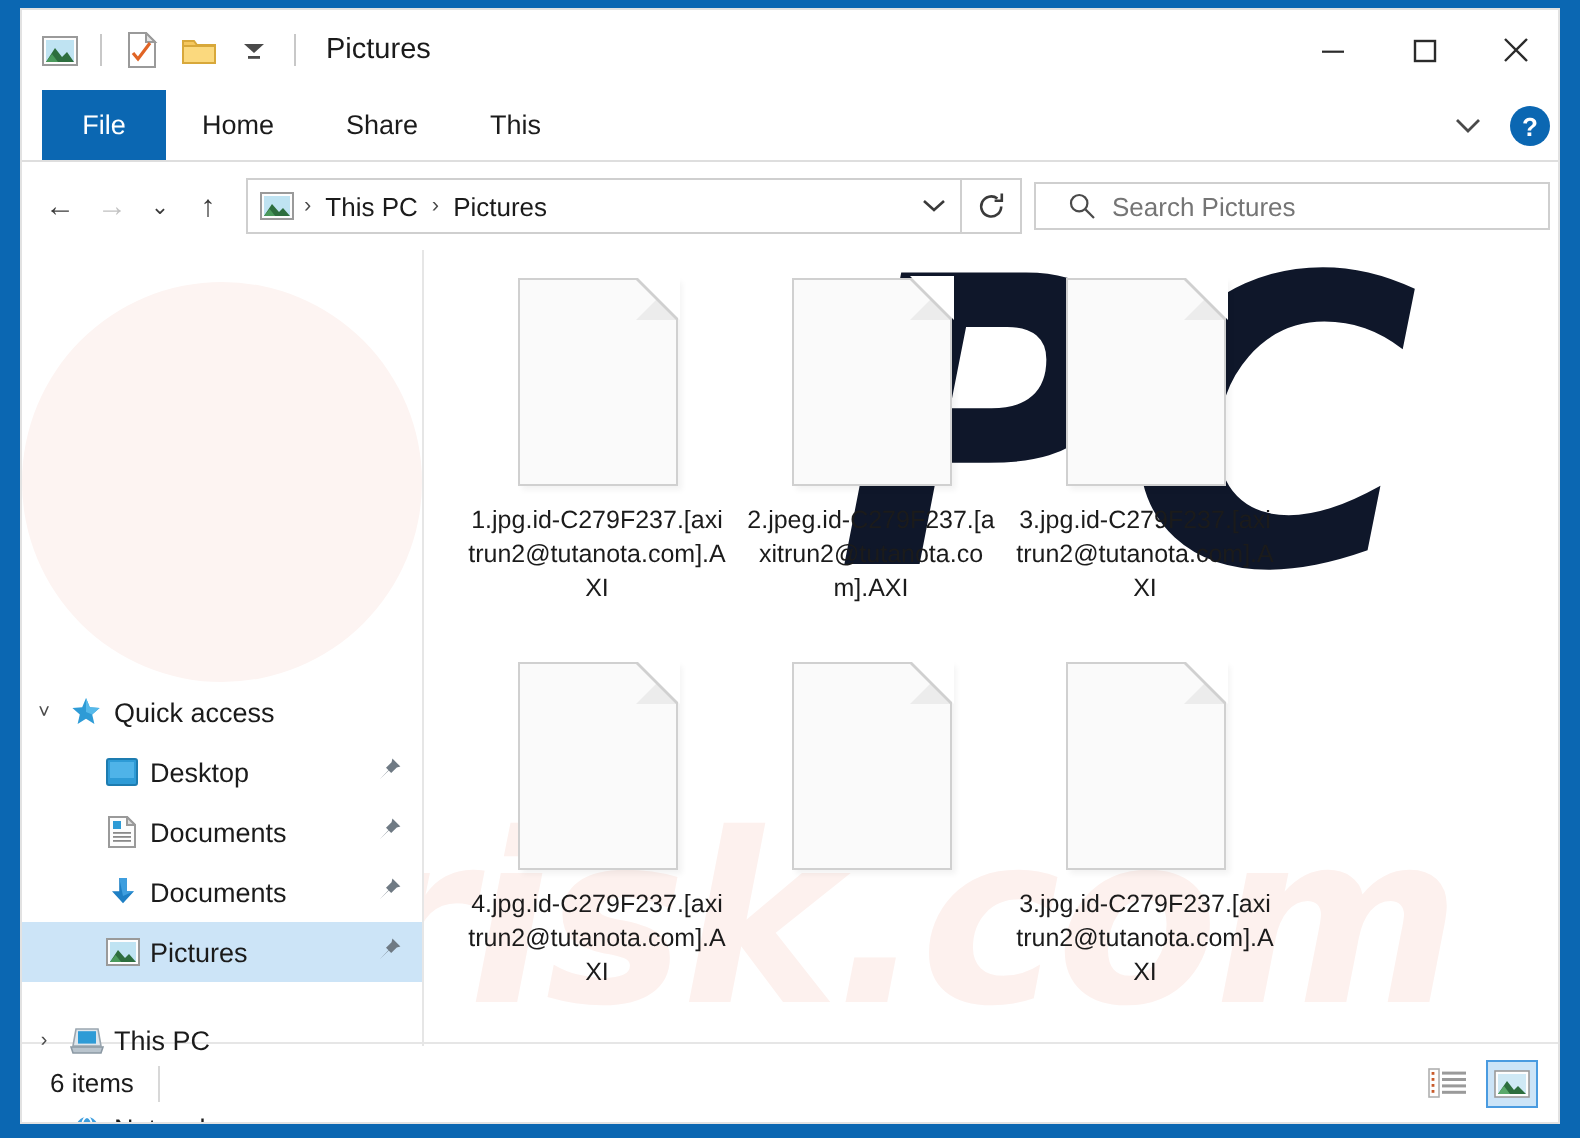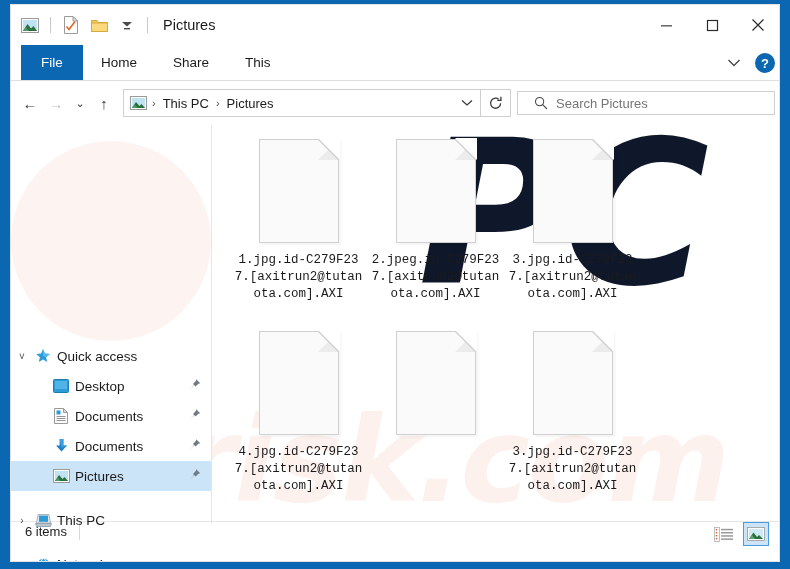--- a/index.html
+++ b/index.html
@@ -237,21 +237,20 @@
     position: relative;
     overflow: hidden;
     padding: 10px 8px 0 18px;
   }
   #grid {
     display: flex;
     flex-wrap: wrap;
     align-content: flex-start;
     position: relative;
     z-index: 2;
-    font-family: Liberation Mono, monospace;
   }
   .tile {
     width: 137px;
     height: 192px;
     display: flex;
     flex-direction: column;
     align-items: center;
     padding-top: 4px;
   }
   .doc-icon {
@@ -324,21 +323,21 @@
   }
 
   
   #statusbar {
     position: absolute;
     left: 0; bottom: 0;
     width: 770px; height: 40px;
     background: #ffffff;
     border-top: 1px solid #e6e6e6;
     display: flex;
-    align-items: flex-start;
+    align-items: center;
     padding: 0 12px 0 14px;
   }
   #status-left {
     display: flex; align-items: center; gap: 12px;
   }
   #item-count {
     font-size: 13px; color: #1b1b1b; white-space: nowrap;
   }
   #status-div { width: 1px; height: 18px; background: #d8d8d8; }
   #view-toggles {

